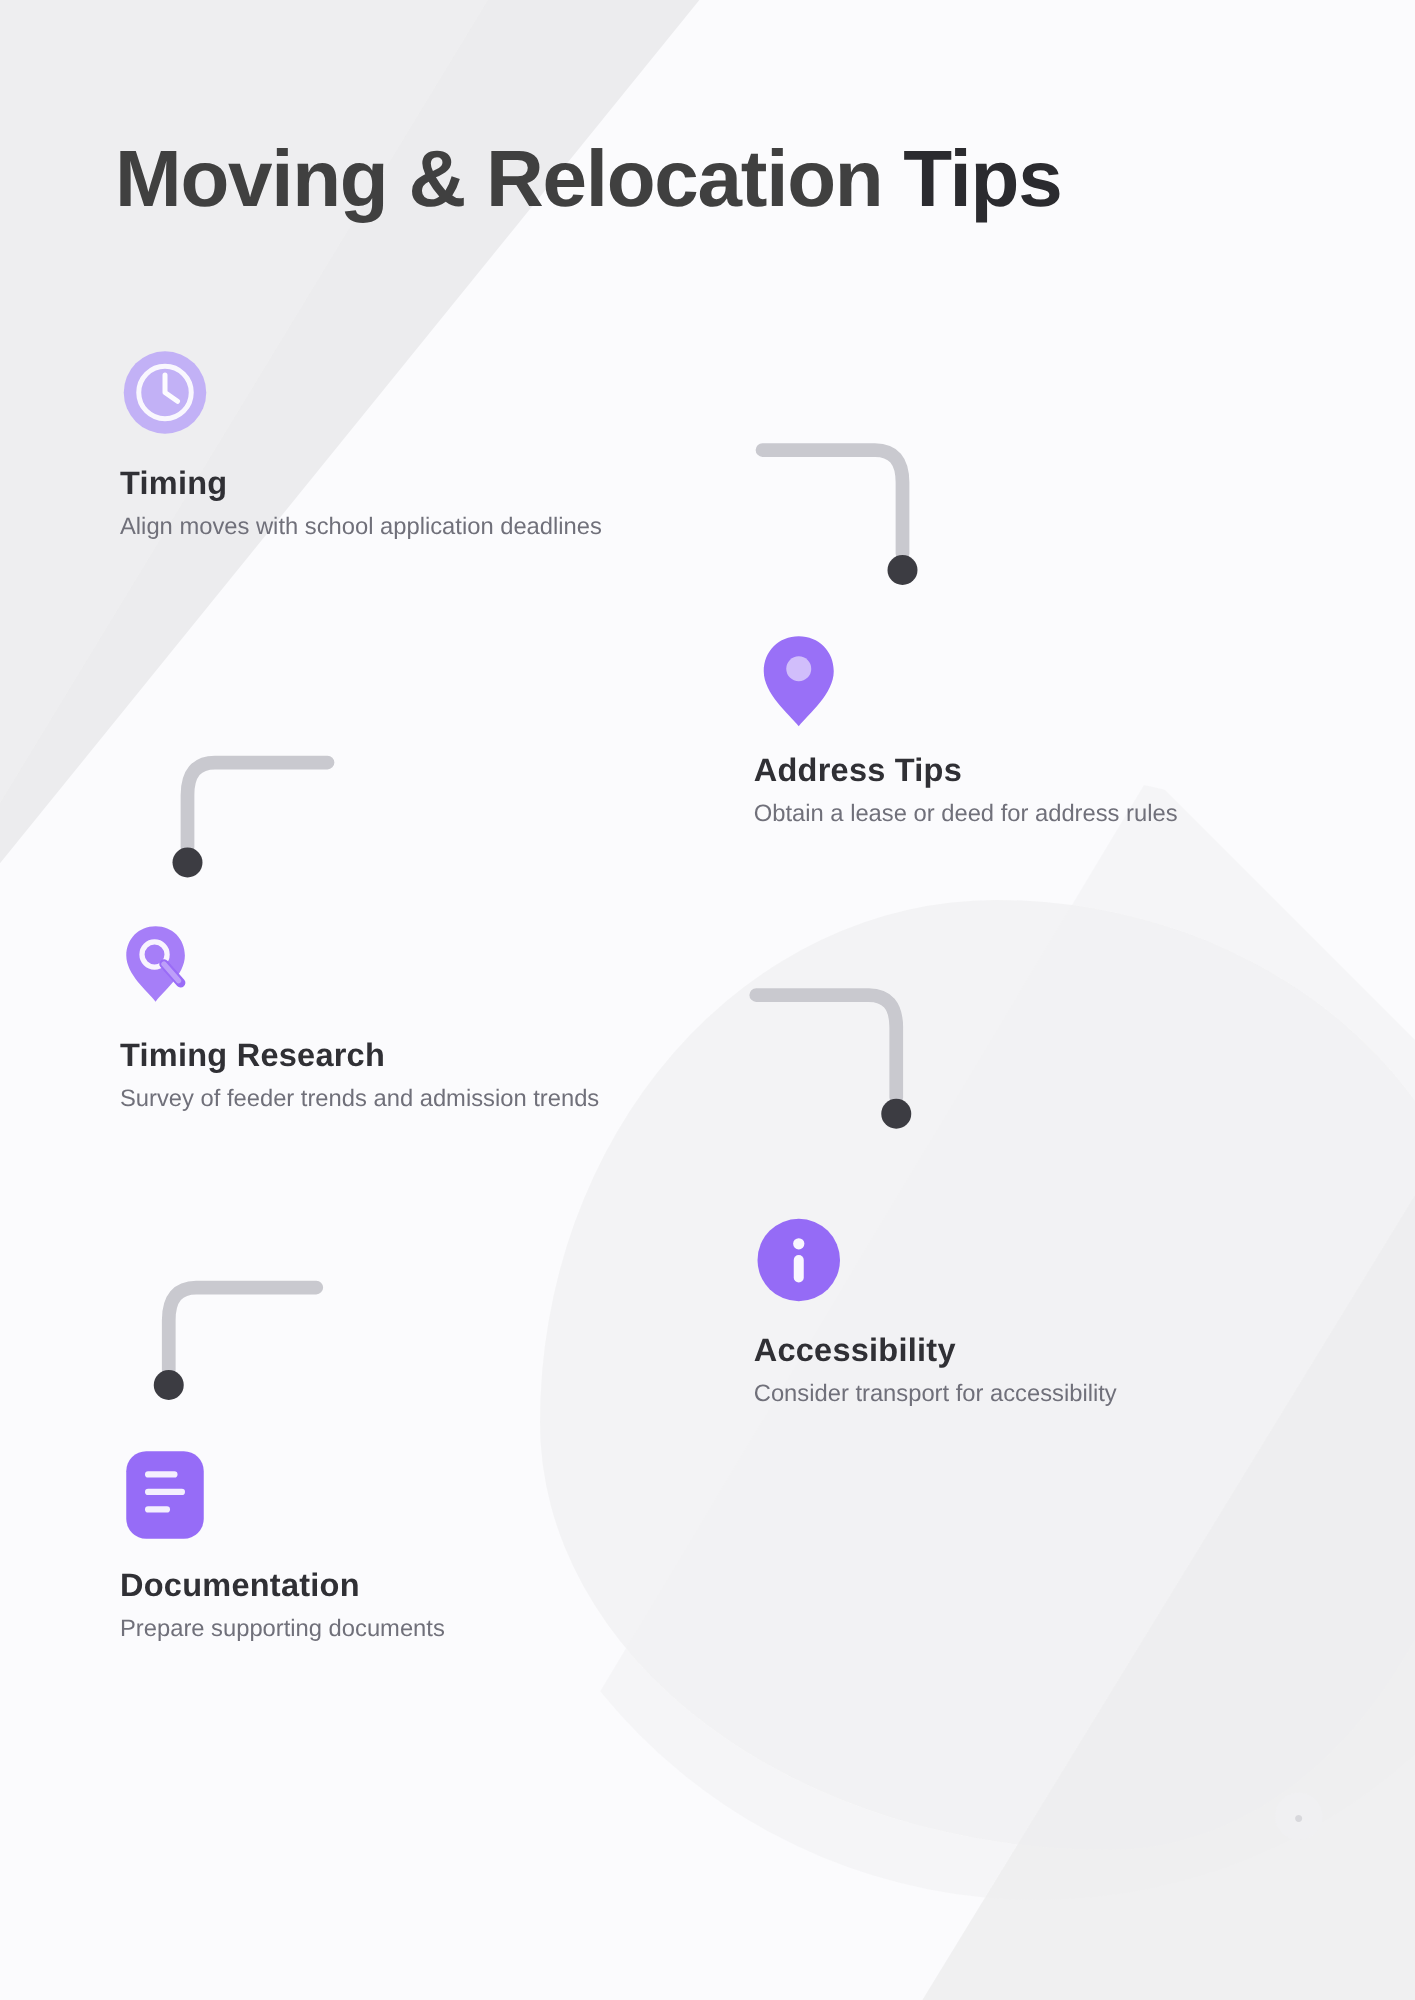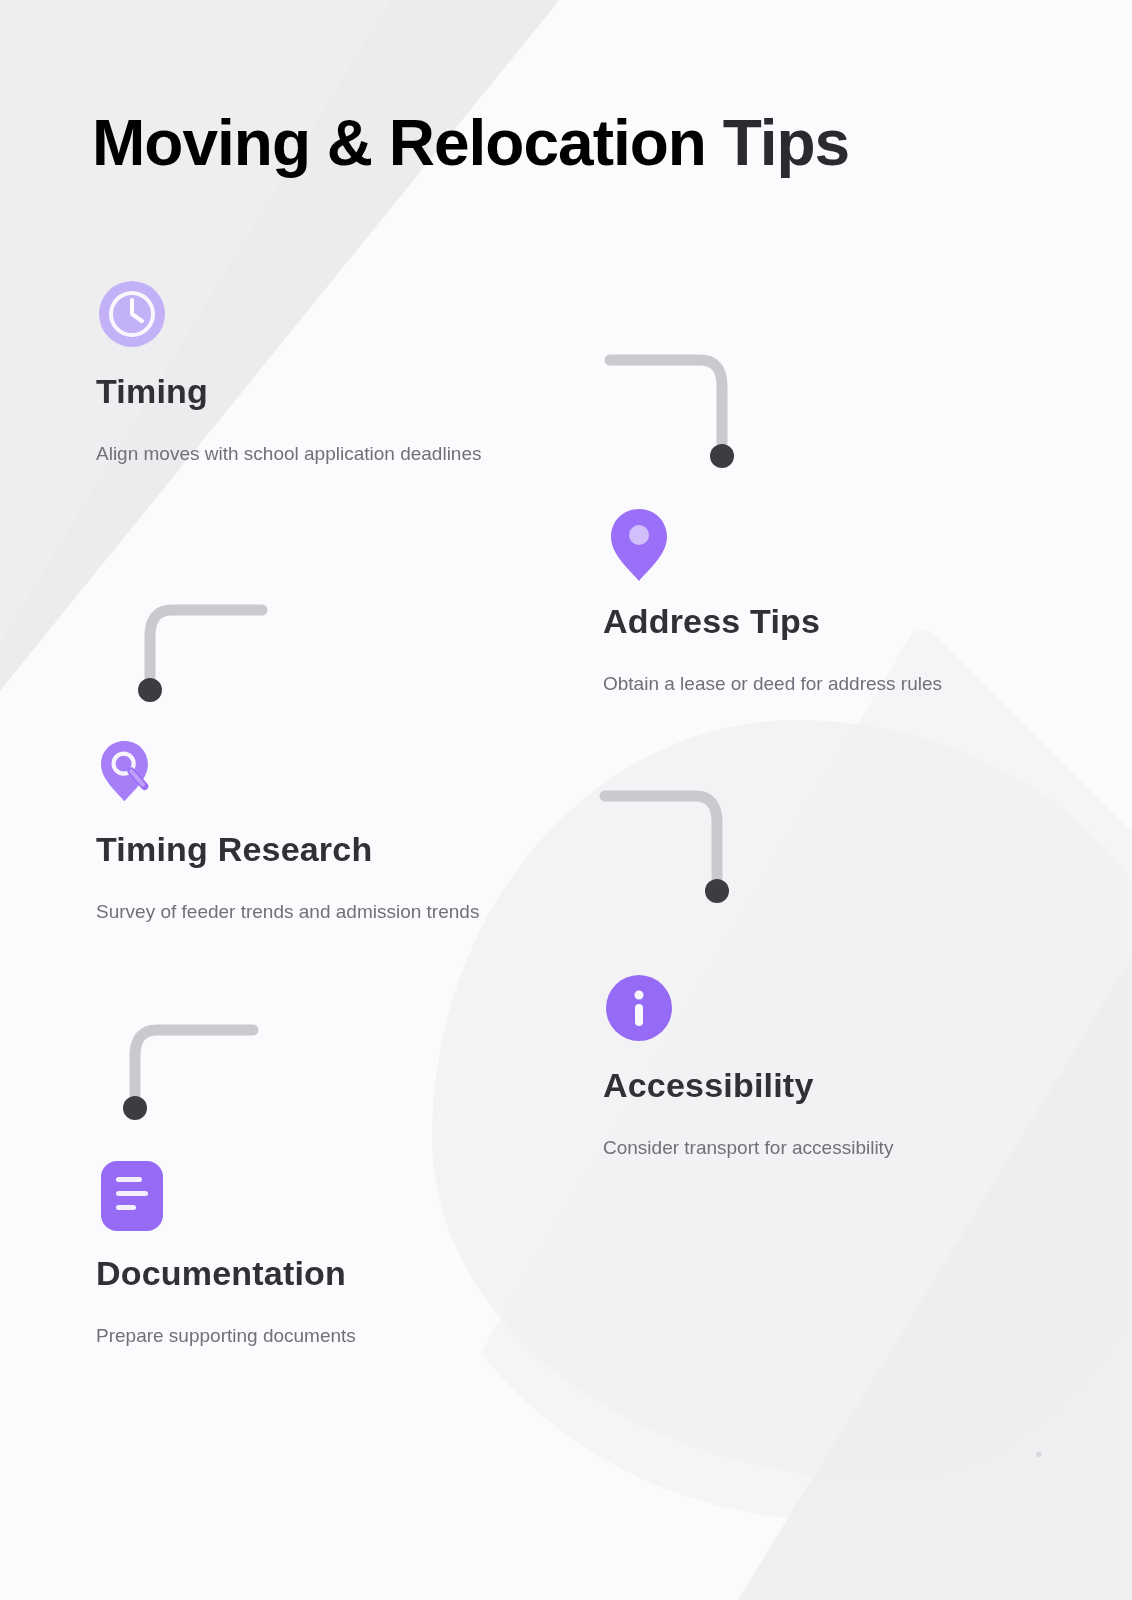--- a/index.html
+++ b/index.html
@@ -87,48 +87,48 @@
   .title {
     position: absolute;
     left: 92px;
     top: 108px;
     font-size: 64px;
     font-weight: bold;
     letter-spacing: -1px;
     line-height: 1.1;
     white-space: nowrap;
   }
-  .title .accent { color: #000000; }
+  .title .accent { color: #404040; }
   .title .plain  { color: #2b2b2f; text-align: center; }
 
   
   .step {
     position: absolute;
     width: 420px;
   }
   .step-icon {
     width: 72px;
     height: 72px;
     display: flex;
     align-items: center;
     justify-content: center;
     position: relative;
   }
   .step-icon svg { display: block; }
 
   .step-title {
     margin-top: 22px;
-    font-size: 34px;
+    font-size: 26px;
     font-weight: bold;
     color: #303035;
     letter-spacing: .2px;
     line-height: 1.15;
   }
   .step-desc {
-    margin-top: 29px;
+    margin-top: 6px;
     font-size: 19px;
     color: #70707a;
     line-height: 1.5;
     max-width: 420px;
   }
   .step.wide .step-desc { max-width: 440px; }
 
   
   .connector {
     position: absolute;

